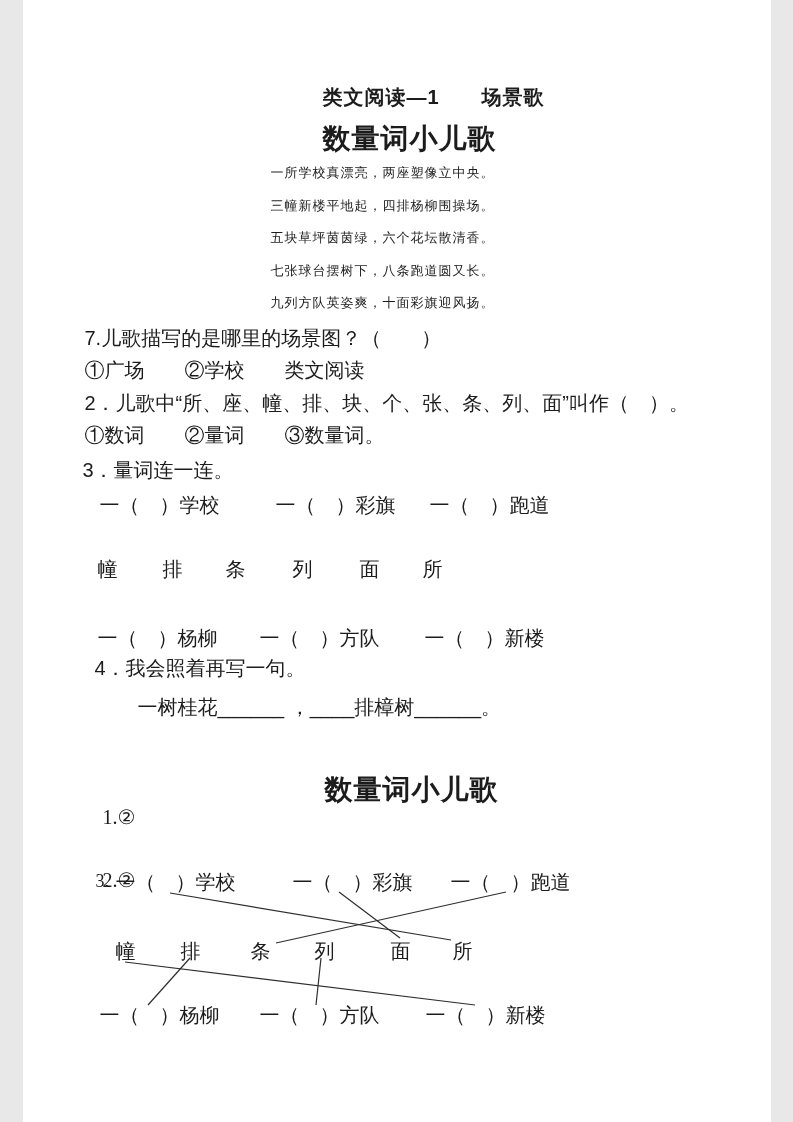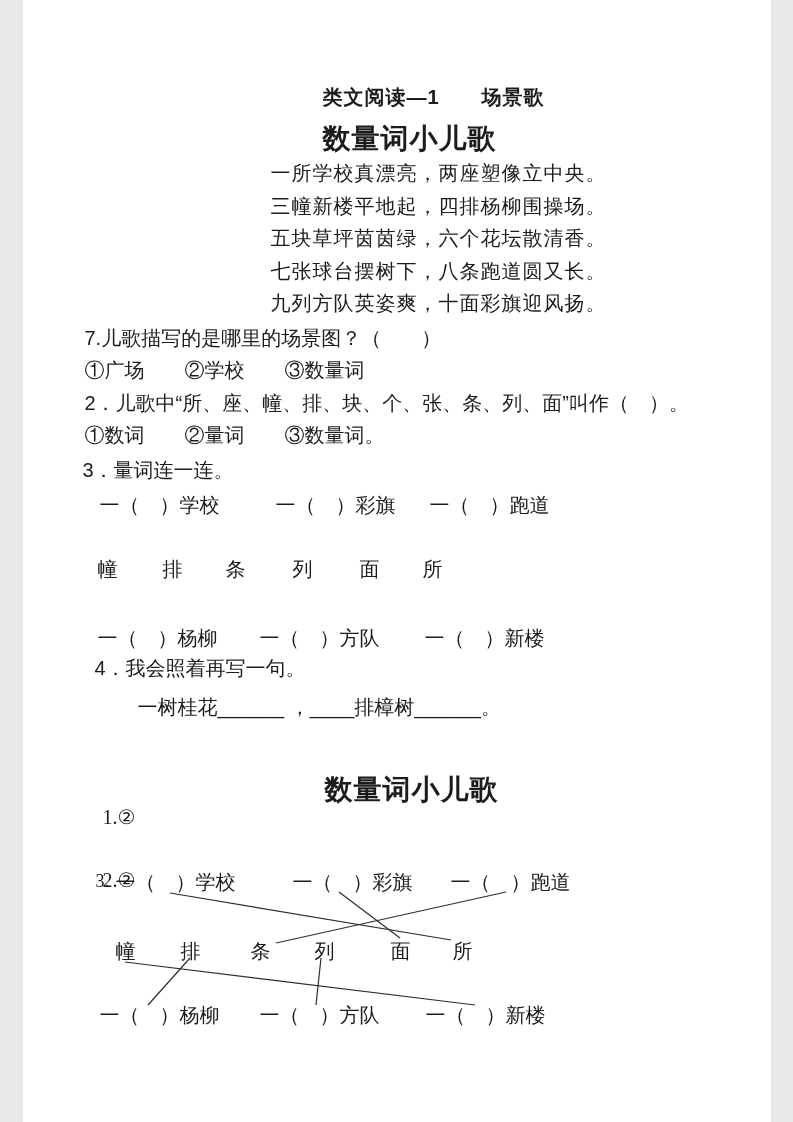--- a/index.html
+++ b/index.html
@@ -17,21 +17,21 @@
     white-space:pre;
     font-size:20px;
     line-height:1.1;
   }
   .title { font-size:20px; font-weight:bold; letter-spacing:1px; }
   .header { font-size:28px; font-weight:bold; letter-spacing:1px; }
   .poem {
     position:absolute;
     left:248px; top:157px;
     font-family:"Liberation Serif", serif;
-    font-size:20px;
+    font-size:13px;
     letter-spacing:1px;
   }
   .poem .poem-line {
     line-height:32.5px;
     white-space:pre;
   }
   .token { position:absolute; white-space:pre; font-size:20px; line-height:1.1; }
   .num-serif { font-family:"Liberation Serif", serif; }
   #connections {
     position:absolute; left:0; top:0;
@@ -51,21 +51,21 @@
 
   <div class="poem">
     <div class="poem-line">一所学校真漂亮，两座塑像立中央。</div>
     <div class="poem-line">三幢新楼平地起，四排杨柳围操场。</div>
     <div class="poem-line">五块草坪茵茵绿，六个花坛散清香。</div>
     <div class="poem-line">七张球台摆树下，八条跑道圆又长。</div>
     <div class="poem-line">九列方队英姿爽，十面彩旗迎风扬。</div>
   </div>
 
   <div class="line" style="left:62px; top:327px;">7.儿歌描写的是哪里的场景图？（　　）</div>
-  <div class="line" style="left:62px; top:359px;">①广场　　②学校　　③数量词</div>
+  <div class="line" style="left:62px; top:359px;">①广场　　②学校　　类文阅读</div>
 
   <div class="line" style="left:62px; top:392px;">2．儿歌中“所、座、幢、排、块、个、张、条、列、面”叫作（　）。</div>
   <div class="line" style="left:62px; top:424px;">①数词　　②量词　　③数量词。</div>
 
   <div class="line" style="left:60px; top:459px;">3．量词连一连。</div>
 
   <div class="token" style="left:77px;  top:494px;">一（　）学校</div>
   <div class="token" style="left:253px; top:494px;">一（　）彩旗</div>
   <div class="token" style="left:407px; top:494px;">一（　）跑道</div>
 

